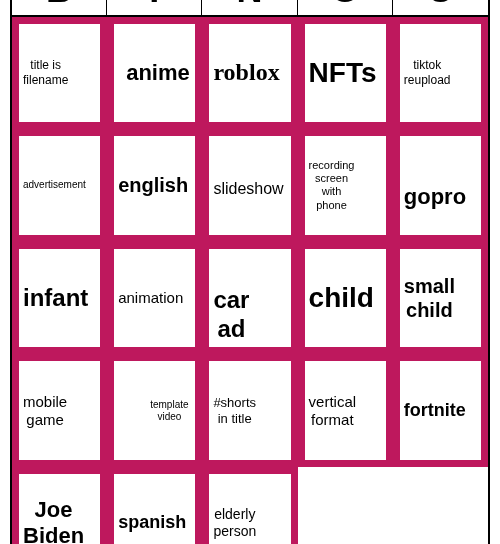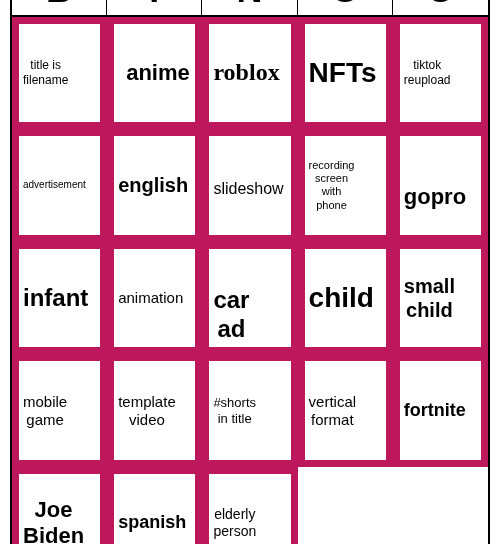--- a/index.html
+++ b/index.html
@@ -111,21 +111,21 @@
         <span style="font-size:28px; font-weight:bold;">child</span>
       </div>
 
     <div class="bingo-cell">
         <span style="font-size:20px; font-weight:bold;">small<br>child</span>
       </div>
     <div class="bingo-cell">
         <span style="font-size:15px;">mobile<br>game</span>
       </div>
     <div class="bingo-cell">
-        <span style="font-size:15px;">template<br>video</span>
+        <span style="font-size:10px;margin-left:32px;">template<br>video</span>
       </div>
     <div class="bingo-cell">
         <span style="font-size:13px;">#shorts<br>in title</span>
       </div>
 
     <div class="bingo-cell">
         <span style="font-size:15px;">vertical<br>format</span>
       </div>
     <div class="bingo-cell">
         <span style="font-size:18px; font-weight:bold;">fortnite</span>

